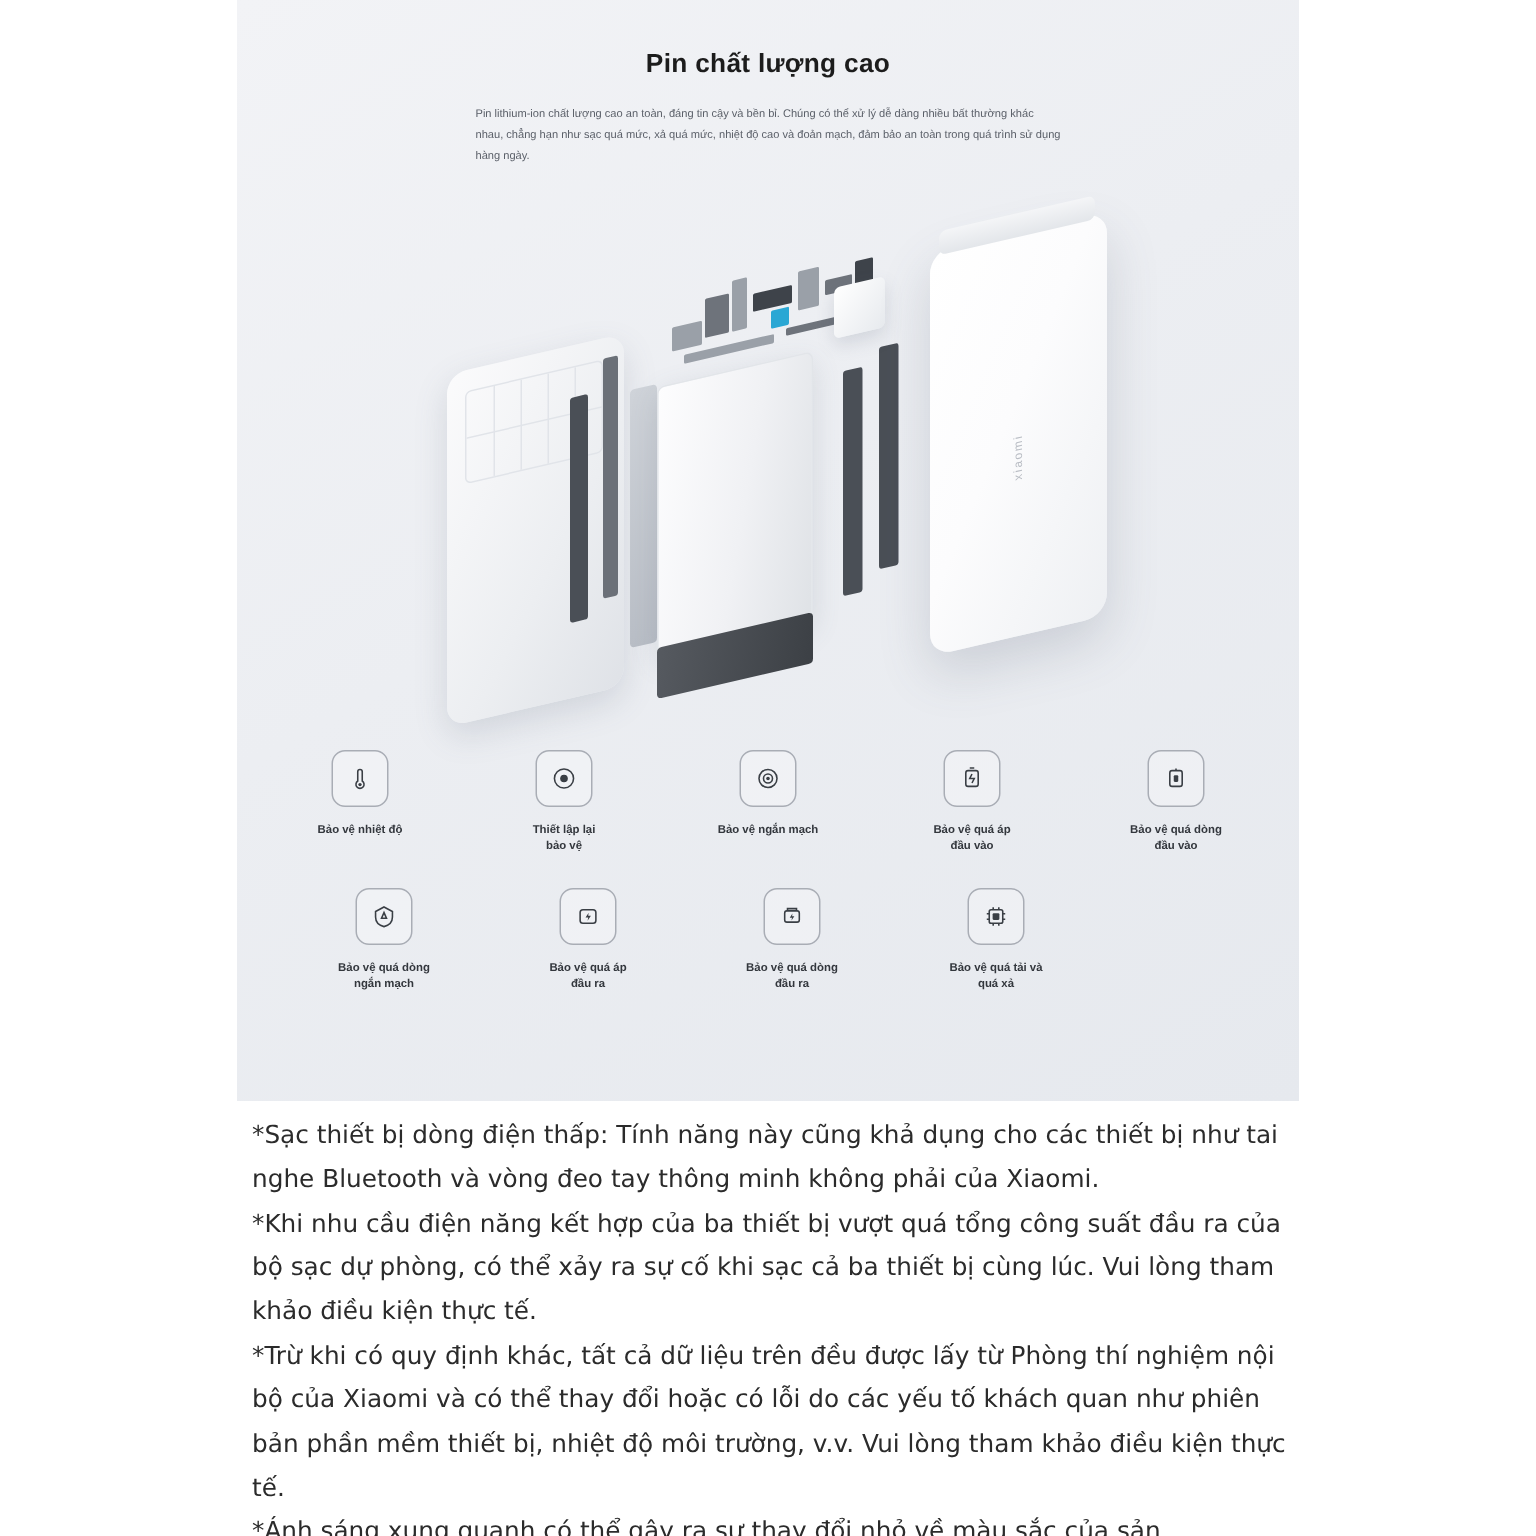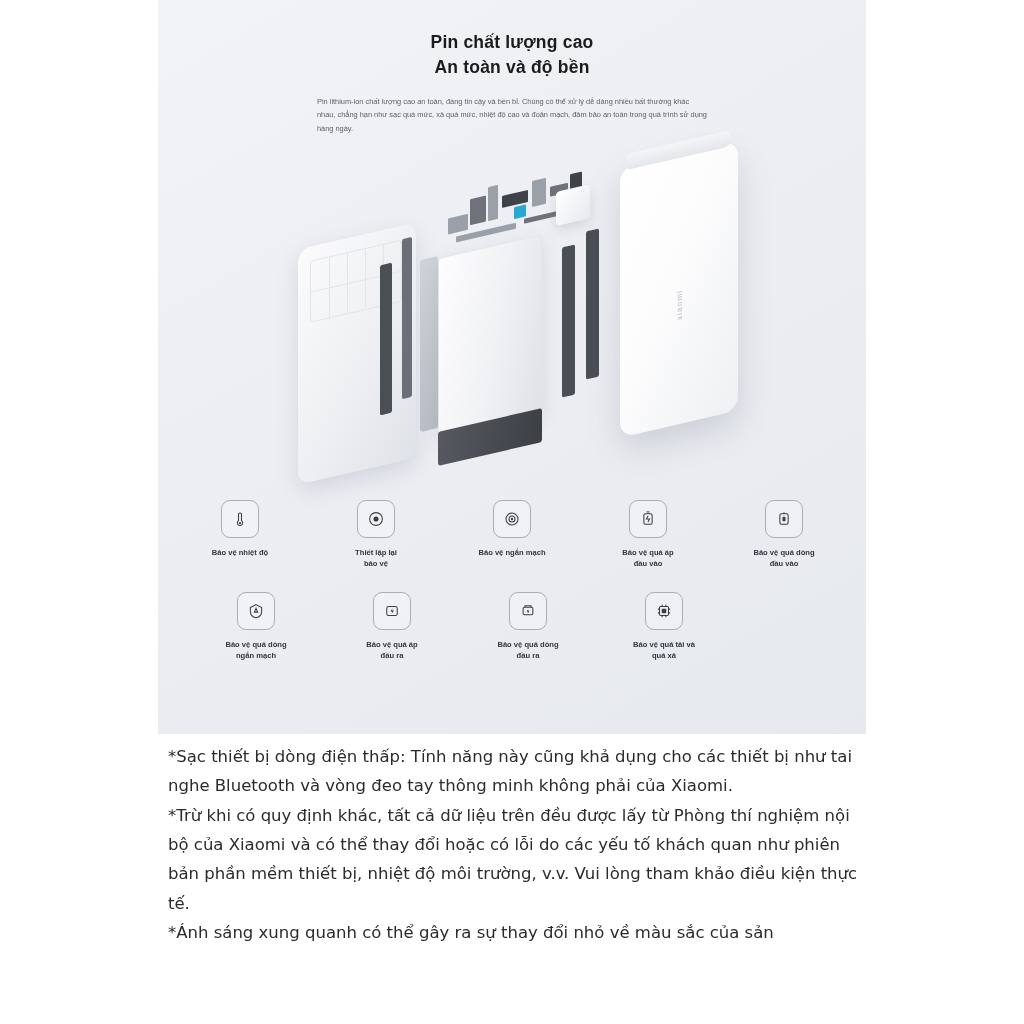--- a/index.html
+++ b/index.html
@@ -187,21 +187,20 @@
 </style>
 </head>
 <body>
 
 <div id="page">
 
   <section class="hero">
 
     <div class="hero-title">
       <span>Pin chất lượng cao</span>
-      <span class="l2">An toàn và độ bền</span>
     </div>
 
     <div class="hero-sub">Pin lithium-ion chất lượng cao an toàn, đáng tin cậy và bền bỉ. Chúng có thể xử lý dễ dàng nhiều bất thường khác nhau, chẳng hạn như sạc quá mức, xả quá mức, nhiệt độ cao và đoản mạch, đảm bảo an toàn trong quá trình sử dụng hàng ngày.</div>
 
     <div class="art">
 
       <div class="piece shell-back">
         <div class="ribwrap">
           <i style="left:18px"></i>
             <i style="left:36px"></i>
@@ -341,17 +340,18 @@
             </svg>
           </div>
           <div class="flabel">Bảo vệ quá tải và<br>quá xả</div>
         </div>
       </div>
     </div>
   </section>
 
   <section class="copy">
     <p>*Sạc thiết bị dòng điện thấp: Tính năng này cũng khả dụng cho các thiết bị như tai nghe Bluetooth và vòng đeo tay thông minh không phải của Xiaomi.</p>
+    <p>*Khi nhu cầu điện năng kết hợp của ba thiết bị vượt quá tổng công suất đầu ra của bộ sạc dự phòng, có thể xảy ra sự cố khi sạc cả ba thiết bị cùng lúc. Vui lòng tham khảo điều kiện thực tế.</p>
     <p>*Trừ khi có quy định khác, tất cả dữ liệu trên đều được lấy từ Phòng thí nghiệm nội bộ của Xiaomi và có thể thay đổi hoặc có lỗi do các yếu tố khách quan như phiên bản phần mềm thiết bị, nhiệt độ môi trường, v.v. Vui lòng tham khảo điều kiện thực tế.</p>
     <p>*Ánh sáng xung quanh có thể gây ra sự thay đổi nhỏ về màu sắc của sản</p>
   </section>
 
 </div>
 
 </body></html>

